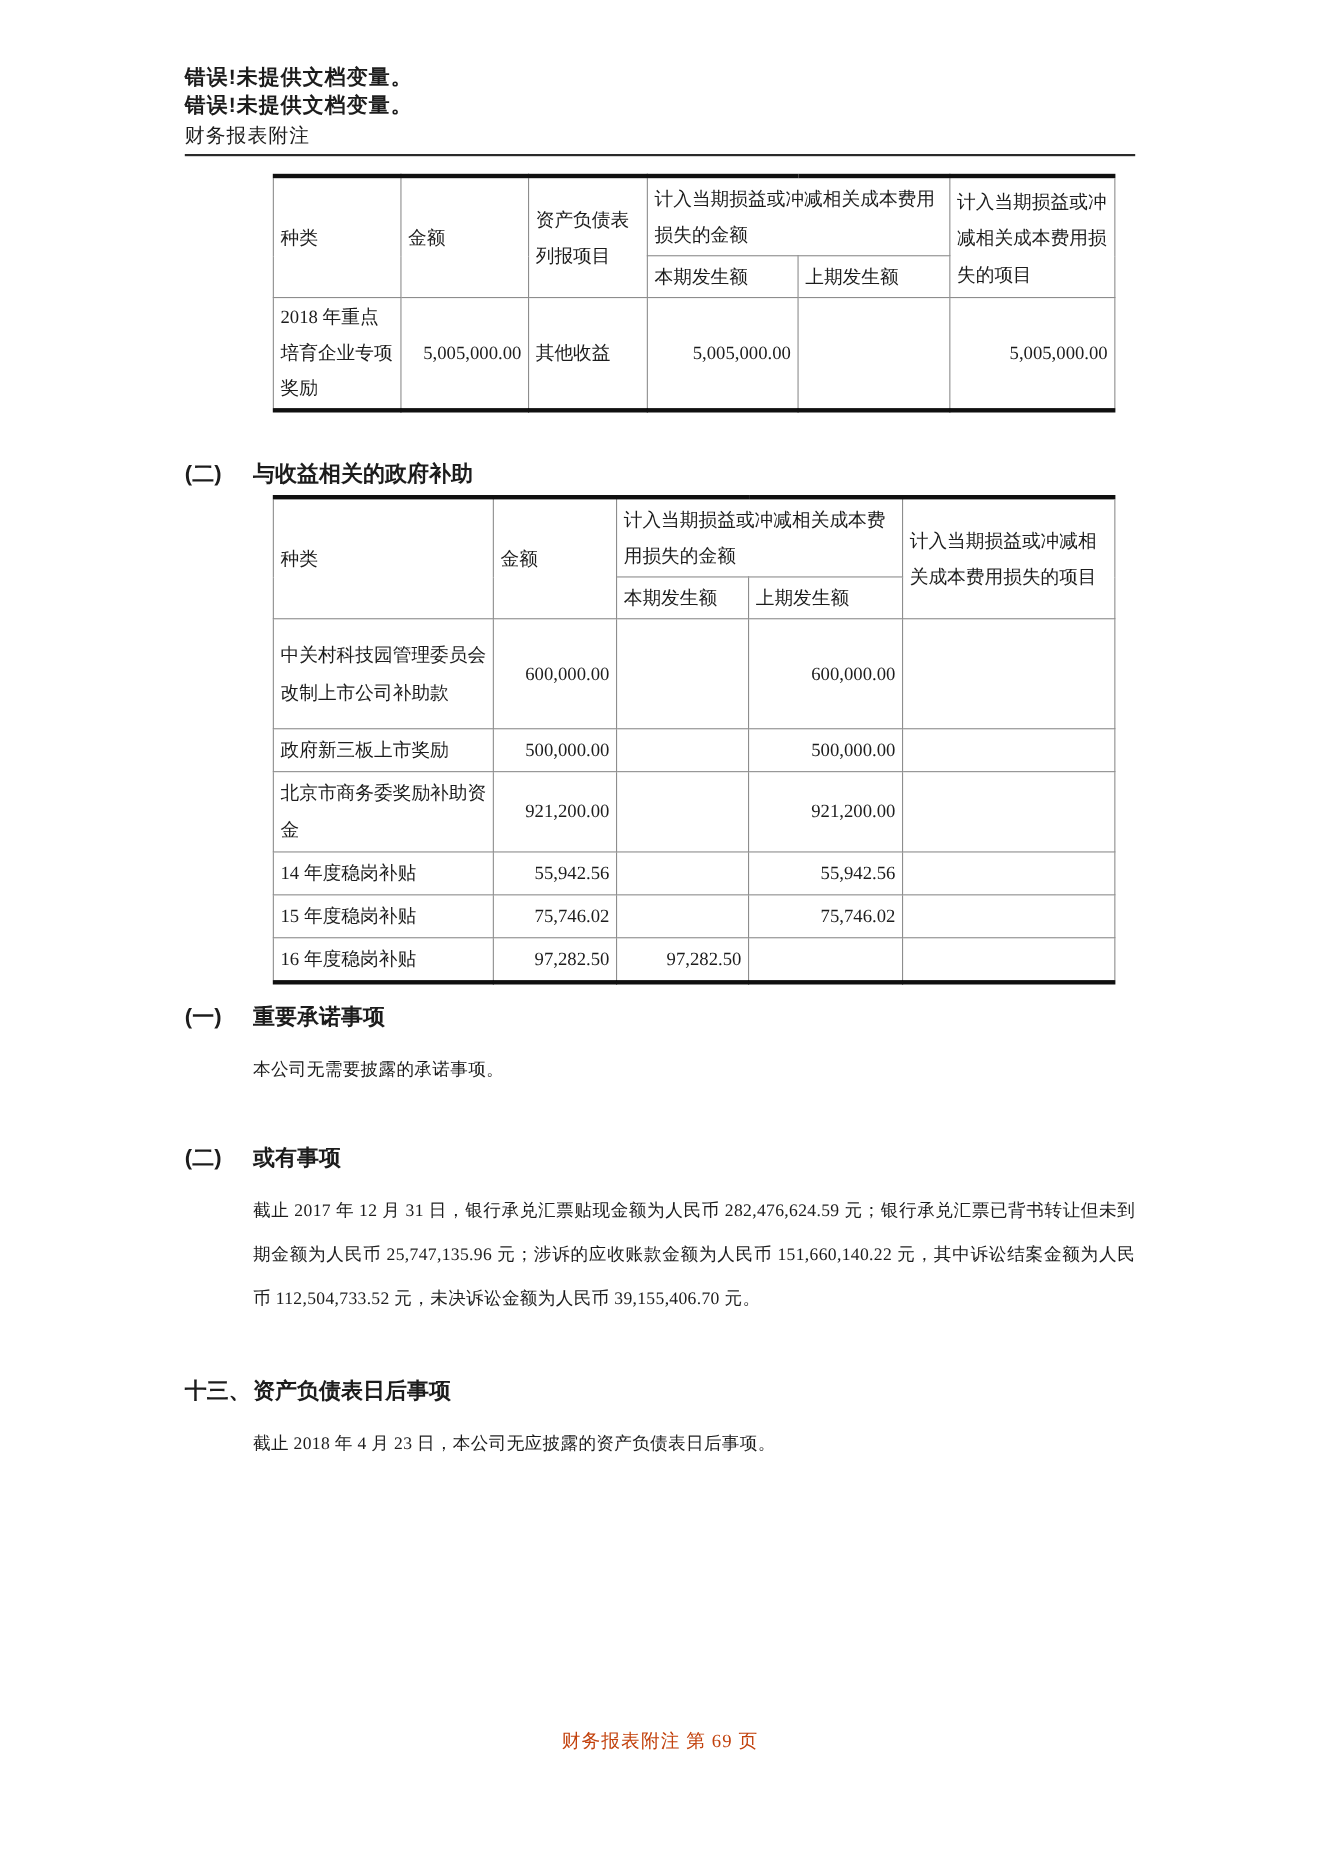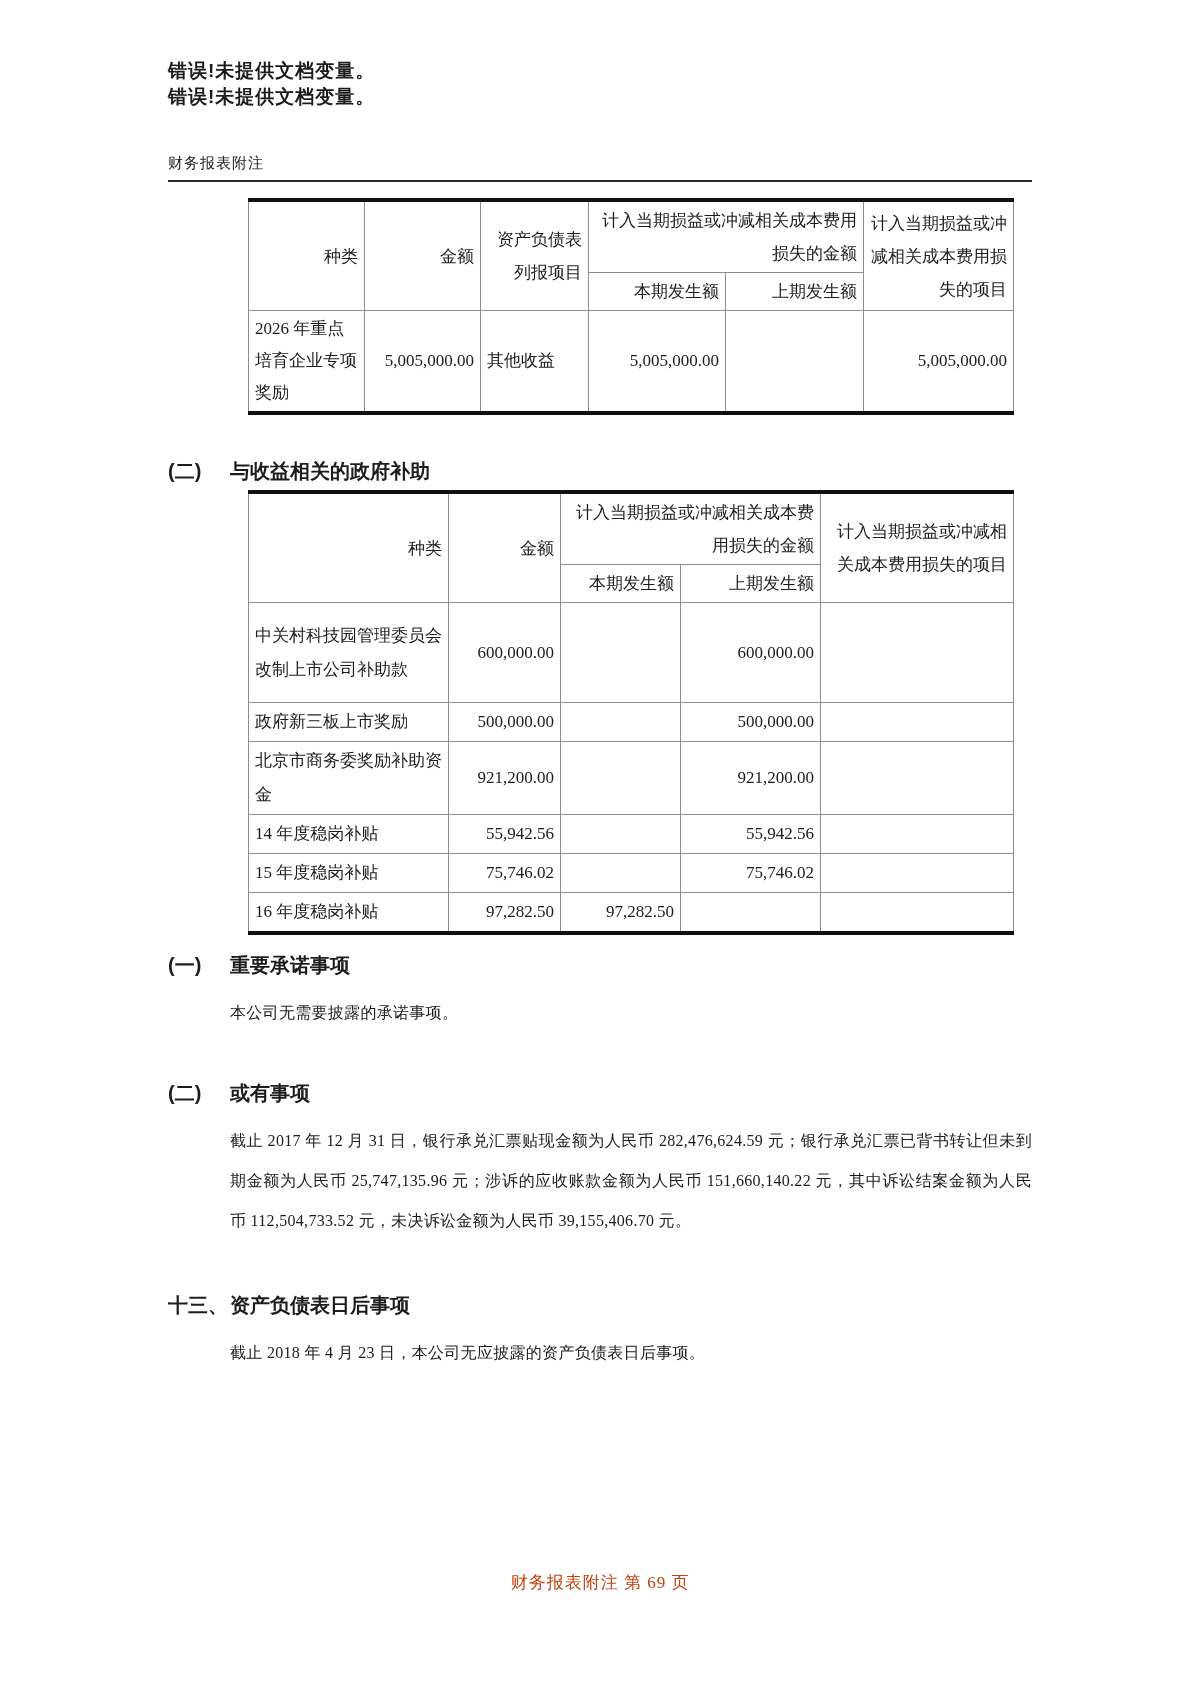--- a/index.html
+++ b/index.html
@@ -19,24 +19,23 @@
   
   .doc-header { margin-bottom: 0; }
   .hdr-bold {
     font-family: "Liberation Sans", "DejaVu Sans", sans-serif;
     font-weight: bold;
     font-size: 19px;
     line-height: 26px;
     letter-spacing: 1px;
   }
   .hdr-plain {
-    font-size: 15px;
+    font-size: 18px;
     line-height: 27px;
     letter-spacing: 1px;
-    margin-top: 40px;
   }
   .hdr-rule {
     border: none;
     border-top: 2px solid #2a2a2a;
     margin: 3px 0 0 0;
   }
 
   
   table.tbl {
     border-collapse: collapse;
@@ -48,21 +47,21 @@
     border-bottom: 4px solid #101010;
   }
   table.tbl th, table.tbl td {
     border: 1px solid #8d8d8d;
     font-weight: normal;
     vertical-align: middle;
     padding: 2px 6px;
     box-sizing: border-box;
     overflow: hidden;
   }
-  table.tbl th { text-align: right; line-height: 33px; }
+  table.tbl th { text-align: left; line-height: 33px; }
   table.tbl td { line-height: 33px; }
   td.cell-label { text-align: left; padding-left: 8px; }
   td.cell-num   { text-align: right; padding-right: 7px; }
   td.cell-center{ text-align: left; }
 
   .tbl1 { margin-top: 16px; }
   .tbl1 thead tr.h1 th { height: 66px; }
   .tbl1 thead tr.h2 th { height: 34px; }
   .tbl1 tbody td { height: 94px; line-height: 32px; }
 
@@ -141,21 +140,21 @@
         <th colspan="2">计入当期损益或冲减相关成本费用损失的金额</th>
         <th rowspan="2">计入当期损益或冲减相关成本费用损失的项目</th>
       </tr>
       <tr class="h2">
         <th>本期发生额</th>
         <th>上期发生额</th>
       </tr>
     </thead>
     <tbody>
       <tr>
-        <td class="cell-label">2026 年重点培育企业专项奖励</td>
+        <td class="cell-label">2018 年重点培育企业专项奖励</td>
         <td class="cell-num">5,005,000.00</td>
         <td class="cell-center">其他收益</td>
         <td class="cell-num">5,005,000.00</td>
         <td class="cell-num"></td>
         <td class="cell-num">5,005,000.00</td>
       </tr>
     </tbody>
   </table>
 
   <div class="sec sec-income">

